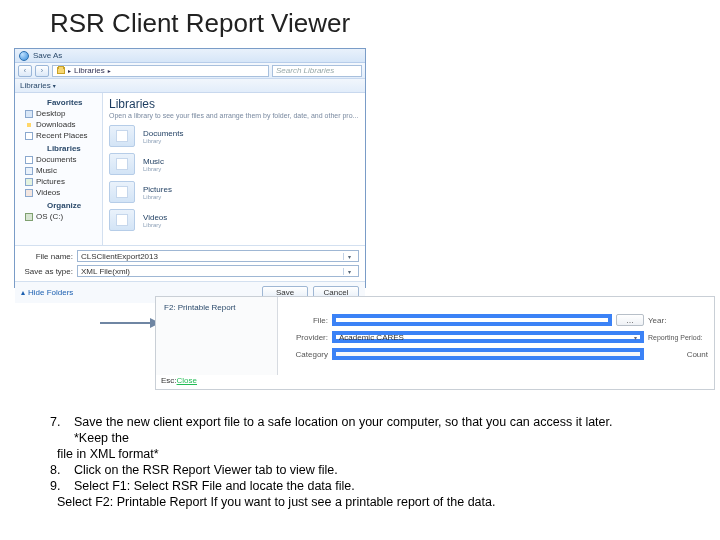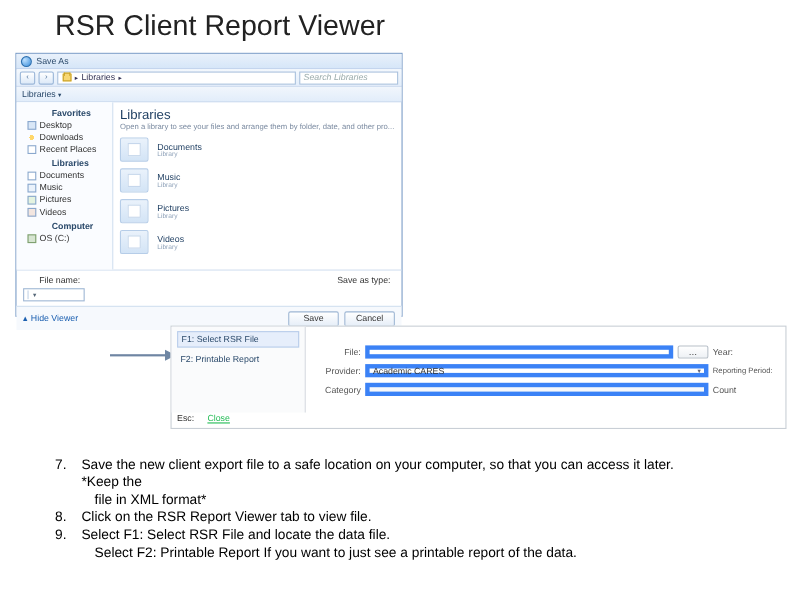--- a/index.html
+++ b/index.html
@@ -56,34 +56,34 @@
   .rsr { position: absolute; left: 155px; top: 296px; width: 560px; height: 94px; border:1px solid #c9cfd6; background:#fff; font-size:8px; color:#333; }
   .rsr .tbar { height:14px; background: linear-gradient(#f2f2f2,#e4e4e4); border-bottom:1px solid #c9cfd6; display:flex; align-items:center; padding:0 5px; color:#556; }
   .rsr .body { display:flex; height: calc(100% - 14px); }
   .rsr .left { width:122px; border-right:1px solid #d7dbe1; padding:4px 5px; background:#fafbfc; display:flex; flex-direction:column; gap:4px; }
   .step { padding:2px 3px; color:#2b4a6b; }
   .step.sel2 { background:#e6eefb; border:1px solid #b9cdea; }
   .rsr .right { flex:1; padding: 16px 6px; display:grid; grid-template-columns: 44px 1fr 28px 60px; grid-auto-rows: 14px; gap:3px 4px; align-items:center; }
   .rlabel { text-align:right; color:#555; }
   .rinp { height:12px; border:4px solid #3b82f6; background:#fff; padding:0 3px; display:flex; align-items:center; color:#333; }
   .dots { height:12px; border:1px solid #b7bfc8; background:linear-gradient(#fff,#eef1f5); display:flex; align-items:center; justify-content:center; border-radius:2px; }
-  .rsr .bot { position:absolute; left:5px; bottom:4px; display:flex; align-items:center; gap:12px; }
+  .rsr .bot { position:absolute; left:5px; bottom:4px; display:flex; align-items:center; gap:0; }
   .chip { color:#2b5; text-decoration:underline; }
 
   
   .arrow { position:absolute; left:100px; top:318px; width:60px; height:10px; }
   .arrow .line { position:absolute; left:0; top:4px; width:52px; height:2px; background:#6f86a3; }
   .arrow .head { position:absolute; right:0; top:0; width:0; height:0; border-left:10px solid #6f86a3; border-top:5px solid transparent; border-bottom:5px solid transparent; }
 
   
   .instr { position:absolute; left:50px; top:414px; right:30px; font-size:12.5px; line-height:1.28; color:#000; }
   .instr .row { display:flex; }
   .instr .num { width:24px; flex-shrink:0; }
   .instr .txt { flex:1; }
-  .instr .sub2 { margin-left:36px; }
+  .instr .sub2 { margin-left:7px; }
 </style>
 </head>
 <body>
 
 <div class="slide">
   <div class="title">RSR Client Report Viewer</div>
 
   <div class="saveas">
     <div class="bar">
       <div class="glass"></div>
@@ -129,21 +129,21 @@
             <span>Music</span>
           </div>
         <div class="itm">
             <div class="ico-s pic"></div>
             <span>Pictures</span>
           </div>
         <div class="itm">
             <div class="ico-s vid"></div>
             <span>Videos</span>
           </div>
-        <div class="grp">Computer</div>
+        <div class="grp">Organize</div>
         <div class="itm">
             <div class="ico-s drv"></div>
             <span>OS (C:)</span>
           </div>
       </div>
       <div class="main">
         <h1>Libraries</h1>
         <div class="sub">Open a library to see your files and arrange them by folder, date, and other pro...</div>
         <div class="tiles">
           <div class="tile"></div>
@@ -152,65 +152,69 @@
           <div class="tl"><span>Music</span><small>Library</small></div>
           <div class="tile"></div>
           <div class="tl"><span>Pictures</span><small>Library</small></div>
           <div class="tile"></div>
           <div class="tl"><span>Videos</span><small>Library</small></div>
         </div>
       </div>
     </div>
     <div class="fields">
       <div class="lbl">File name:</div>
+      <div class="inp sel">
+          <span style="flex:1">CLSClientExport2013</span>
+          <div class="dd2">▾</div>
+        </div>
       <div class="lbl">Save as type:</div>
       <div class="inp sel">
+          <span style="flex:1">XML File(xml)</span>
           <div class="dd2">▾</div>
         </div>
     </div>
     <div class="foot">
       <div class="link">
           <span>▴</span>
-          <span>Hide Viewer</span>
+          <span>Hide Folders</span>
         </div>
       <div class="btns">
         <div class="btn">Save</div>
         <div class="btn">Cancel</div>
       </div>
     </div>
   </div>
 
   <div class="arrow">
     <div class="line"></div>
       <div class="head"></div>
   </div>
 
   <div class="rsr">
     <div class="body">
       <div class="left">
-        <div class="step sel2">F1: Select RSR File</div>
         <div class="step">F2: Printable Report</div>
         <div style="flex:1"></div>
       </div>
       <div class="right">
         <div class="rlabel">File:</div>
         <div class="rinp"></div>
         <div class="dots">…</div>
         <div class="rlabel" style="text-align:left">Year:</div>
 
         <div class="rlabel">Provider:</div>
         <div class="rinp" style="grid-column: span 2">
             <span style="flex:1">Academic CARES</span>
             <span style="font-size:6px;color:#667">▾</span>
           </div>
         <div class="rlabel" style="text-align:left;white-space:nowrap;font-size:7px">Reporting Period:</div>
 
         <div class="rlabel">Category</div>
         <div class="rinp" style="grid-column: span 2; background:#f7f8fa"></div>
-        <div class="rlabel" style="text-align:left">Count</div>
+        <div class="rlabel" style="text-align:right">Count</div>
       </div>
     </div>
     <div class="bot">
       <span>Esc:</span>
       <span class="chip">Close</span>
     </div>
   </div>
 
   <div class="instr">
     <div class="row">

